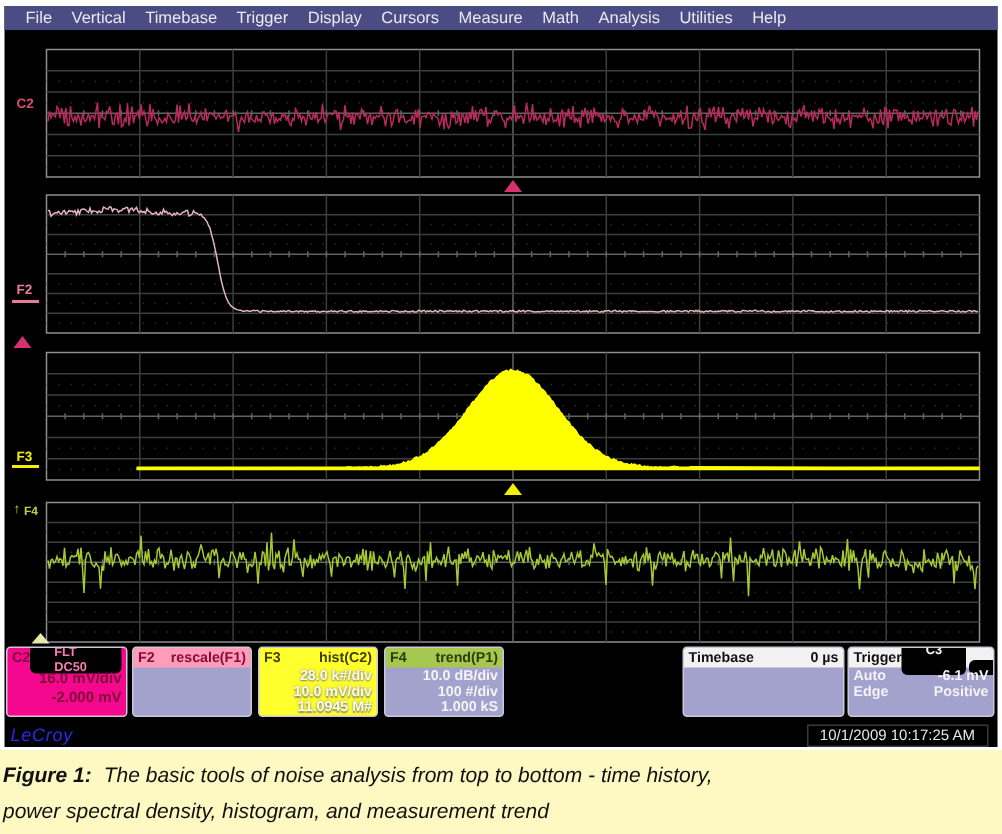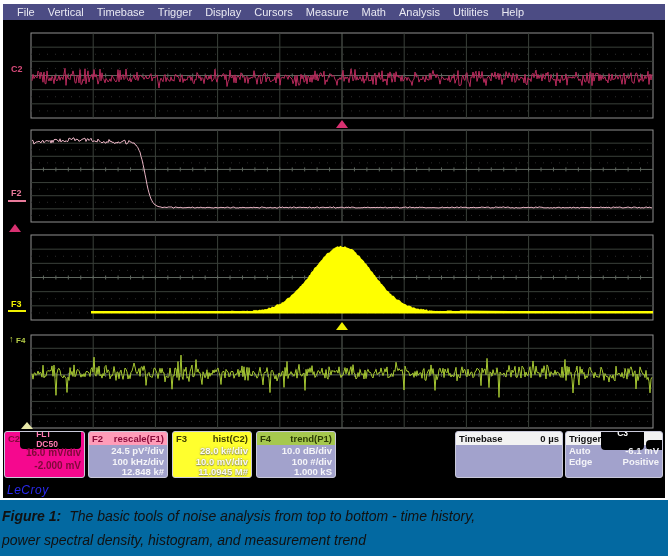--- a/index.html
+++ b/index.html
@@ -22,21 +22,21 @@
   .dbox .hdr { height:13px; display:flex; justify-content:space-between; align-items:center; padding:0 3px; }
   .dbox .vals { padding:1px 3px 0 3px; text-align:right; line-height:10.5px; }
   .badge { background:#000; border-radius:4px; padding:0 16px; font-size:8.5px; }
   .row2 { display:flex; justify-content:space-between; padding:0 3px; line-height:11px; }
 
   
   #logo { position:absolute; left:4px; top:479px; color:#2a2af0; font-size:12px; font-weight:normal; font-style:italic; letter-spacing:0.5px; }
   #timestamp { position:absolute; right:6px; top:479px; color:#e8e8e8; font-size:10px; border:1px solid #3a3a3a; padding:1px 8px; background:#000; }
 
   
-  #caption { position:absolute; left:0; top:500px; width:668px; height:56px; background:#0369a1; color:#111; font-size:14px; font-style:italic; padding:4px 6px 0 2px; line-height:24px; }
+  #caption { position:absolute; left:0; top:500px; width:668px; height:56px; background:#fef9c3; color:#111; font-size:14px; font-style:italic; padding:4px 6px 0 2px; line-height:24px; }
   #caption b { font-weight:bold; margin-right:8px; }
 </style>
 </head>
 <body>
 
 <div id="scope">
 
   <svg id="display" xmlns="http://www.w3.org/2000/svg" width="662" height="475">
       <rect x="28" y="29" width="622" height="85" fill="none" stroke="#8f8f8f" stroke-width="1"></rect>
       <line x1="90.2" y1="29" x2="90.2" y2="114" stroke="#3a403a" stroke-width="1"></line>
@@ -356,25 +356,20 @@
       <div>16.0 mV/div</div>
       <div>-2.000 mV</div>
     </div>
   </div>
 
   <div class="dbox" style="left:85px; width:80px; background:#a2a2cc;">
     <div class="hdr" style="background:#ff9cb8; color:#8b0a3a;">
       <span>F2</span>
       <span>rescale(F1)</span>
     </div>
-    <div class="vals" style="color:#f4f4f8;">
-      <div>24.5 pV²/div</div>
-      <div>100 kHz/div</div>
-      <div>12.848 k#</div>
-    </div>
   </div>
 
   <div class="dbox" style="left:169px; width:80px; background:#ffff2e;">
     <div class="hdr" style="color:#404000;">
       <span>F3</span>
       <span>hist(C2)</span>
     </div>
     <div class="vals" style="color:#fbfbf2; text-shadow:0 0 2px #909060, 0 1px 1px #909060;">
       <div>28.0 k#/div</div>
       <div>10.0 mV/div</div>
@@ -415,18 +410,19 @@
         <span>-6.1 mV</span>
       </div>
       <div class="row2">
         <span>Edge</span>
         <span>Positive</span>
       </div>
     </div>
   </div>
 
   <span id="logo">LeCroy</span>
+  <span id="timestamp">10/1/2009 10:17:25 AM</span>
 </div>
 
 <div id="caption">
   <div><b>Figure 1:</b><span>The basic tools of noise analysis from top to bottom - time history,</span></div>
   <div>power spectral density, histogram, and measurement trend</div>
 </div>
 
 </body></html>

